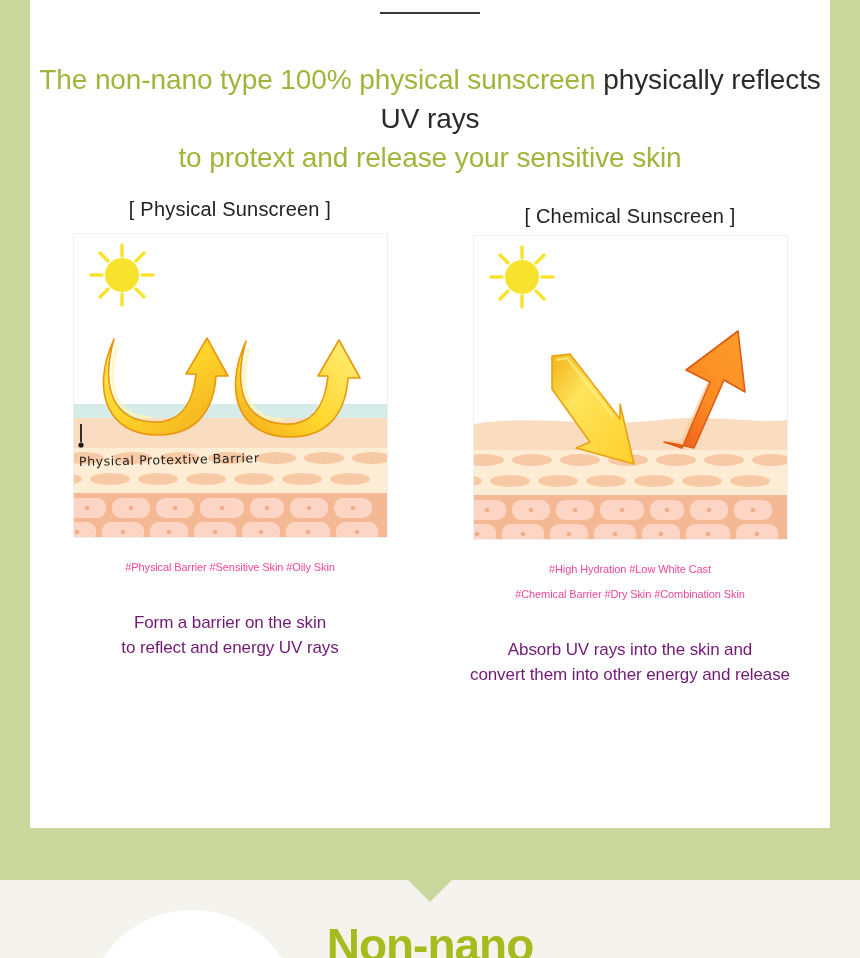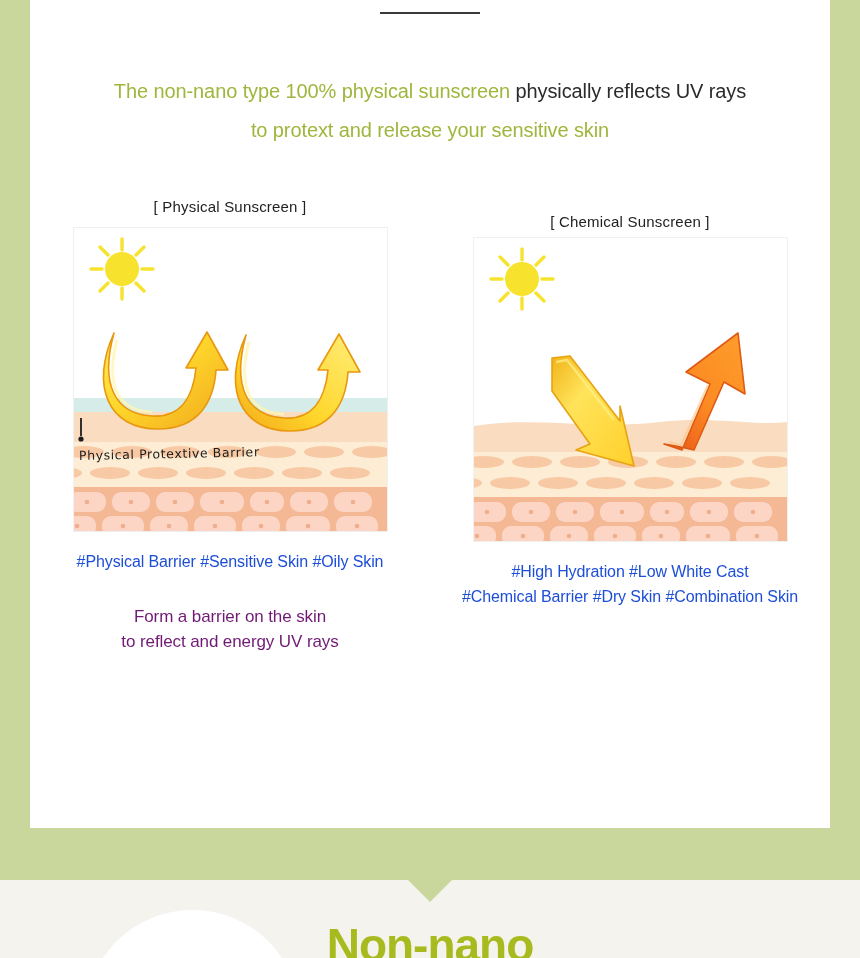--- a/index.html
+++ b/index.html
@@ -61,25 +61,25 @@
     top: 12px;
     width: 100px;
     height: 2px;
     background: #3a3a3a;
   }
 
   
   .headline {
     position: absolute;
     left: 0;
-    top: 72px;
+    top: 60px;
     width: 800px;
     text-align: center;
     line-height: 39px;
-    font-size: 20px;
+    font-size: 28px;
     color: #2b2b2b;
     font-weight: 400;
     letter-spacing: -0.1px;
   }
   .headline .hl-green { color: #9fb63c; }
 
   
   .columns {
     position: absolute;
     left: 0;
@@ -88,46 +88,46 @@
     display: flex;
   }
   .col {
     width: 400px;
     display: flex;
     flex-direction: column;
     align-items: center;
   }
 
   .col-title {
-    font-size: 15px;
+    font-size: 20px;
     color: #222222;
     letter-spacing: 0.2px;
     font-weight: 400;
     white-space: nowrap;
   }
   .col.left  .col-title { margin-bottom: 13px; }
-  .col.right .col-title { margin-bottom: 8px; margin-top: 15px; }
+  .col.right .col-title { margin-bottom: 8px; margin-top: 7px; }
 
   
   .illo {
     width: 313px;
     height: 303px;
     background: #ffffff;
     position: relative;
     overflow: hidden;
     box-shadow: 0 0 0 1px #f0f0f0;
   }
 
   
   .tags {
     margin-top: 18px;
     text-align: center;
-    font-size: 16px;
+    font-size: 11px;
     line-height: 25px;
-    color: #1d4ed8;
+    color: #ec4899;
     letter-spacing: -0.1px;
     white-space: nowrap;
   }
 
   
   .desc {
     margin-top: 30px;
     text-align: center;
     font-size: 17px;
     line-height: 25px;
@@ -399,20 +399,24 @@
 
             <text x="5" y="232" font-family="'DejaVu Sans', sans-serif" font-size="12.5" fill="#1c1c1c"></text>
           </svg>
         </div>
 
         <div class="tags">
           <div>#High Hydration #Low White Cast</div>
           <div>#Chemical Barrier #Dry Skin #Combination Skin</div>
         </div>
 
+        <div class="desc">
+          <div>Absorb UV rays into the skin and</div>
+          <div>convert them into other energy and release</div>
+        </div>
       </div>
 
     </div>
   </div>
 
   <div class="bottom-circle"></div>
   <div class="bottom-word">Non-nano</div>
 
 </div>
 

